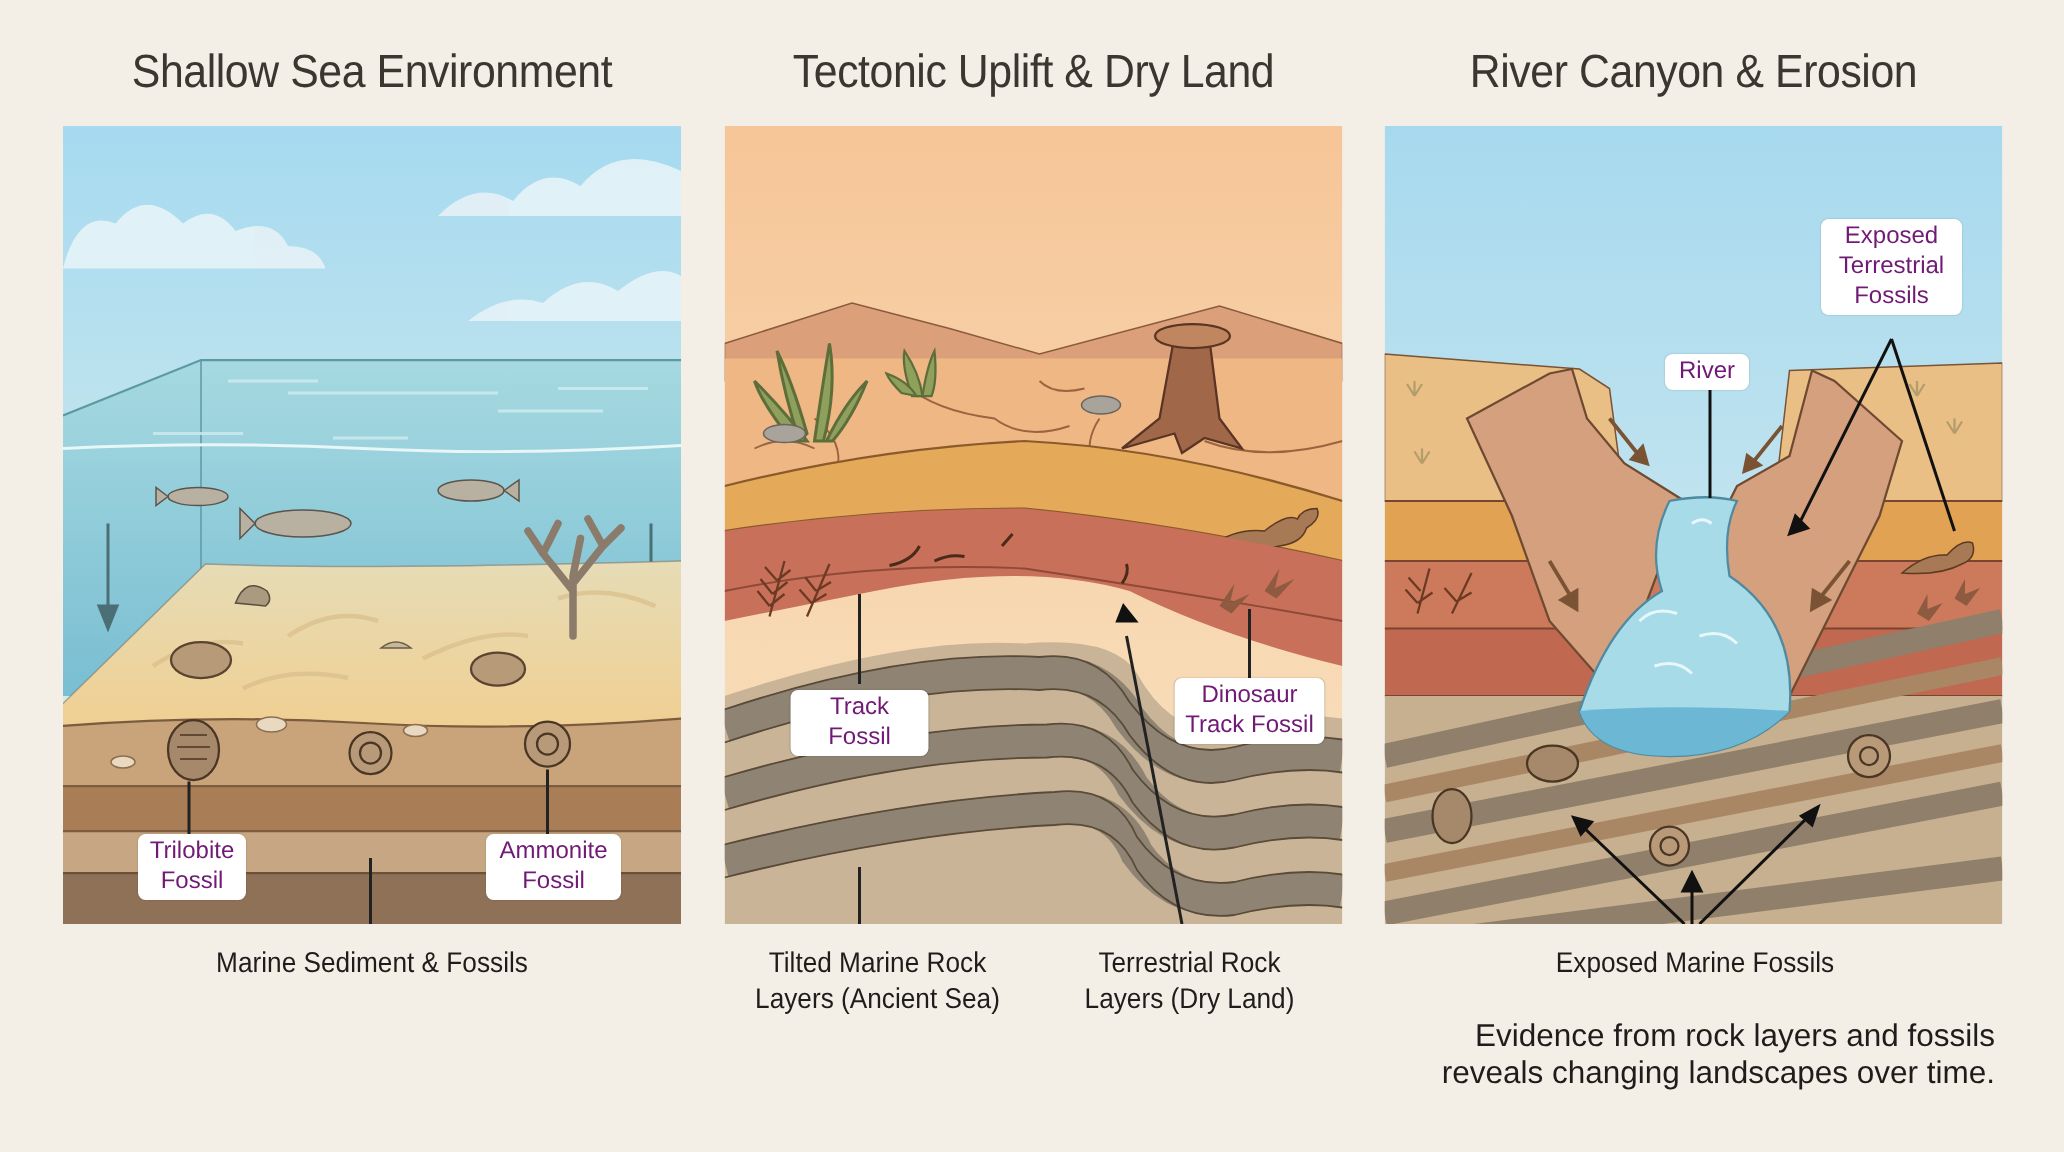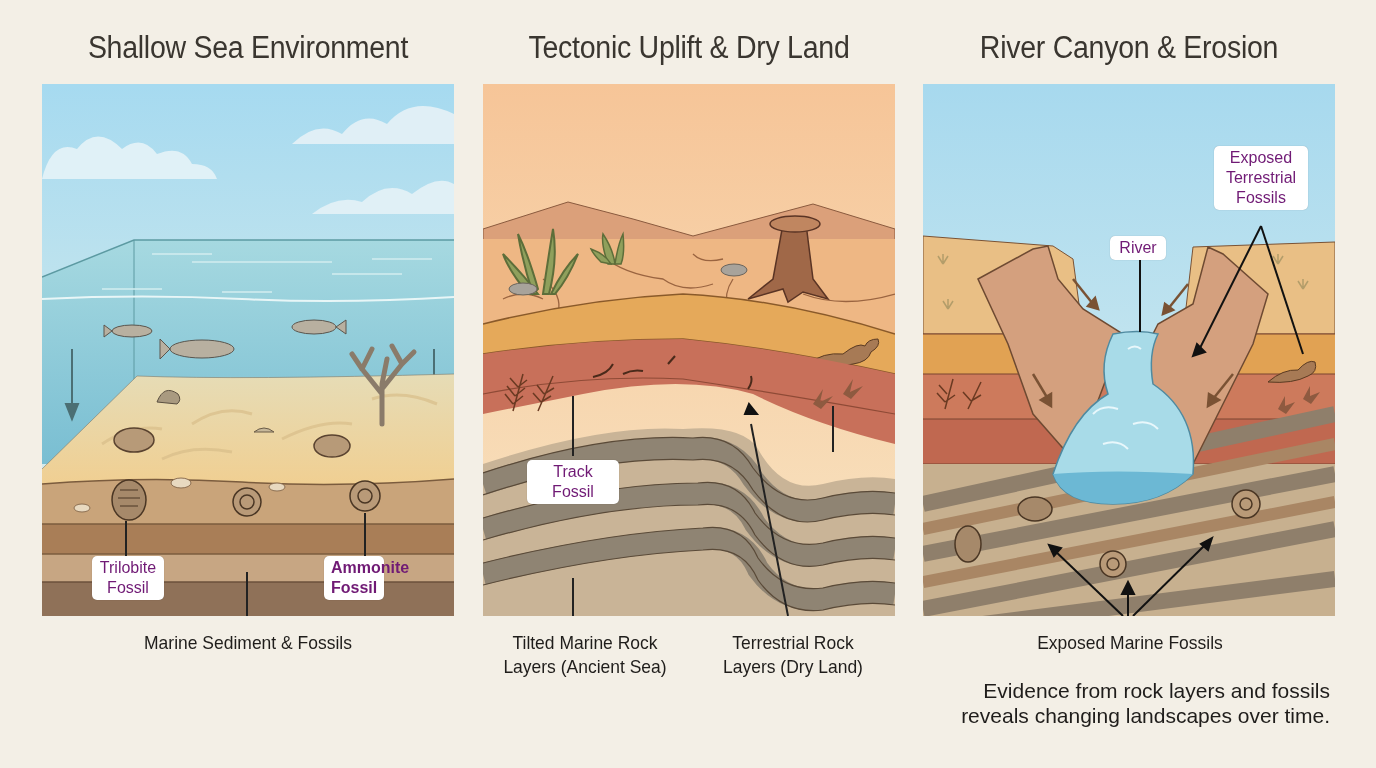--- a/index.html
+++ b/index.html
@@ -160,21 +160,21 @@
     </g>
 
     <g stroke="#222" stroke-width="2">
       <line x1="84" y1="437" x2="84" y2="476"></line>
       <line x1="323" y1="429" x2="323" y2="476"></line>
       <line x1="205" y1="488" x2="205" y2="532"></line>
     </g>
   </svg>
   <div class="callout" style="left:50px;top:472px;width:72px;text-align:center;">Trilobite
 Fossil</div>
-  <div class="callout" style="left:282px;top:472px;width:60px;font-weight:bold;">Ammonite
+  <div class="callout" style="left:282px;top:472px;width:90px;">Ammonite
 Fossil</div>
 </div>
 
 <div class="panel" style="left:483px;width:412px;">
   <svg viewBox="0 0 412 532" preserveAspectRatio="none">
     <defs>
       <linearGradient id="sky2" x1="0" y1="0" x2="0" y2="1">
         <stop offset="0" stop-color="#f6c598"></stop>
         <stop offset="1" stop-color="#f8e4c2"></stop>
       </linearGradient>
@@ -254,20 +254,22 @@
 
     <g stroke="#222" stroke-width="2">
       <line x1="90" y1="312" x2="90" y2="372"></line>
       <line x1="350" y1="322" x2="350" y2="368"></line>
       <line x1="90" y1="494" x2="90" y2="532"></line>
       <line x1="268" y1="340" x2="305" y2="532"></line>
     </g>
     <path d="M262 330 L274 330 L266 320 Z" fill="#111" stroke="#111" stroke-width="2"></path>
   </svg>
   <div class="callout" style="left:44px;top:376px;width:92px;">Track Fossil</div>
+  <div class="callout" style="left:300px;top:368px;width:100px;">Dinosaur
+Track Fossil</div>
 </div>
 
 <div class="panel" style="left:923px;width:412px;">
   <svg viewBox="0 0 412 532" preserveAspectRatio="none">
     <defs>
       <linearGradient id="sky3" x1="0" y1="0" x2="0" y2="1">
         <stop offset="0" stop-color="#a7d9ee"></stop>
         <stop offset="1" stop-color="#dbeef0"></stop>
       </linearGradient>
     </defs>

